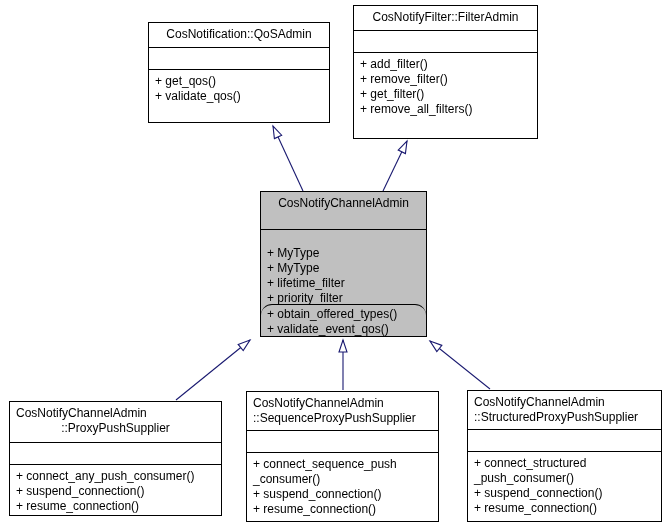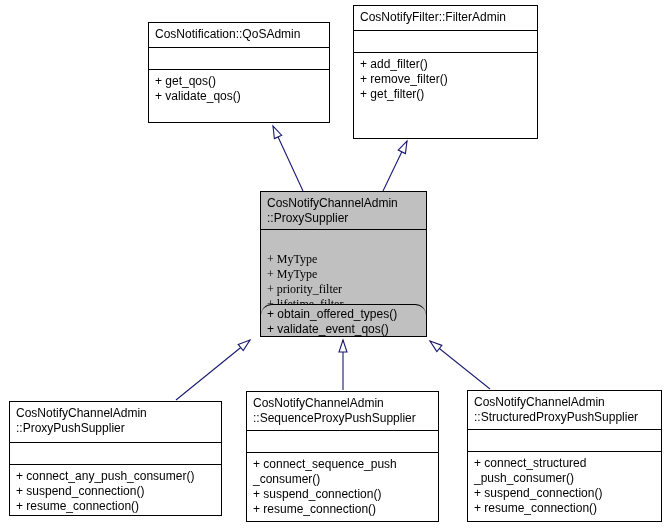--- a/index.html
+++ b/index.html
@@ -20,26 +20,26 @@
     background: var(--node-fill, #ffffff);
   }
   .node.hl { background: var(--hl, #c0c0c0); }
   .comp {
     width: 100%;
     overflow: hidden;
     padding: 4px 6px 0 6px;
     border-top: 1px solid var(--border, #000000);
   }
   .comp:first-child { border-top: none; }
-  .comp.attrs { padding-top: 22px; font-family: Liberation Serif, serif; }
+  .comp.attrs { padding-top: 16px; }
   .line {
     line-height: 15px;
     white-space: nowrap;
   }
-  .c { text-align: left; }
+  .c { text-align: center; }
   .svg-overlay {
     position: absolute;
     left: 0; top: 0;
     pointer-events: none;
   }
 </style>
 </head>
 <body>
 
 <div class="canvas">
@@ -57,33 +57,33 @@
 
   <div class="node" style="left:353px; top:5px; width:185px; height:134px;">
     <div class="comp" style="height:24px;">
       <div class="line c">CosNotifyFilter::FilterAdmin</div>
     </div>
     <div class="comp" style="height:22px;"></div>
     <div class="comp">
       <div class="line">+ add_filter()</div>
       <div class="line">+ remove_filter()</div>
       <div class="line">+ get_filter()</div>
+      <div class="line">+ remove_all_filters()</div>
     </div>
   </div>
 
   <div class="node hl" style="left:260px; top:191px; width:167px; height:146px;">
     <div class="comp" style="height:37px;">
       <div class="line c">CosNotifyChannelAdmin</div>
-      <div class="line c">::ProxySupplier</div>
     </div>
     <div class="comp attrs" style="height:75px;">
       <div class="line">+ MyType</div>
       <div class="line">+ MyType</div>
+      <div class="line">+ lifetime_filter</div>
       <div class="line">+ priority_filter</div>
-      <div class="line">+ lifetime_filter</div>
     </div>
     <div class="comp" style="padding-top:2px;border-radius:11px;">
       <div class="line">+ obtain_offered_types()</div>
       <div class="line">+ validate_event_qos()</div>
     </div>
   </div>
 
   <div class="node" style="left:9px; top:401px; width:213px; height:115px;">
     <div class="comp" style="height:40px;">
       <div class="line">CosNotifyChannelAdmin</div>

